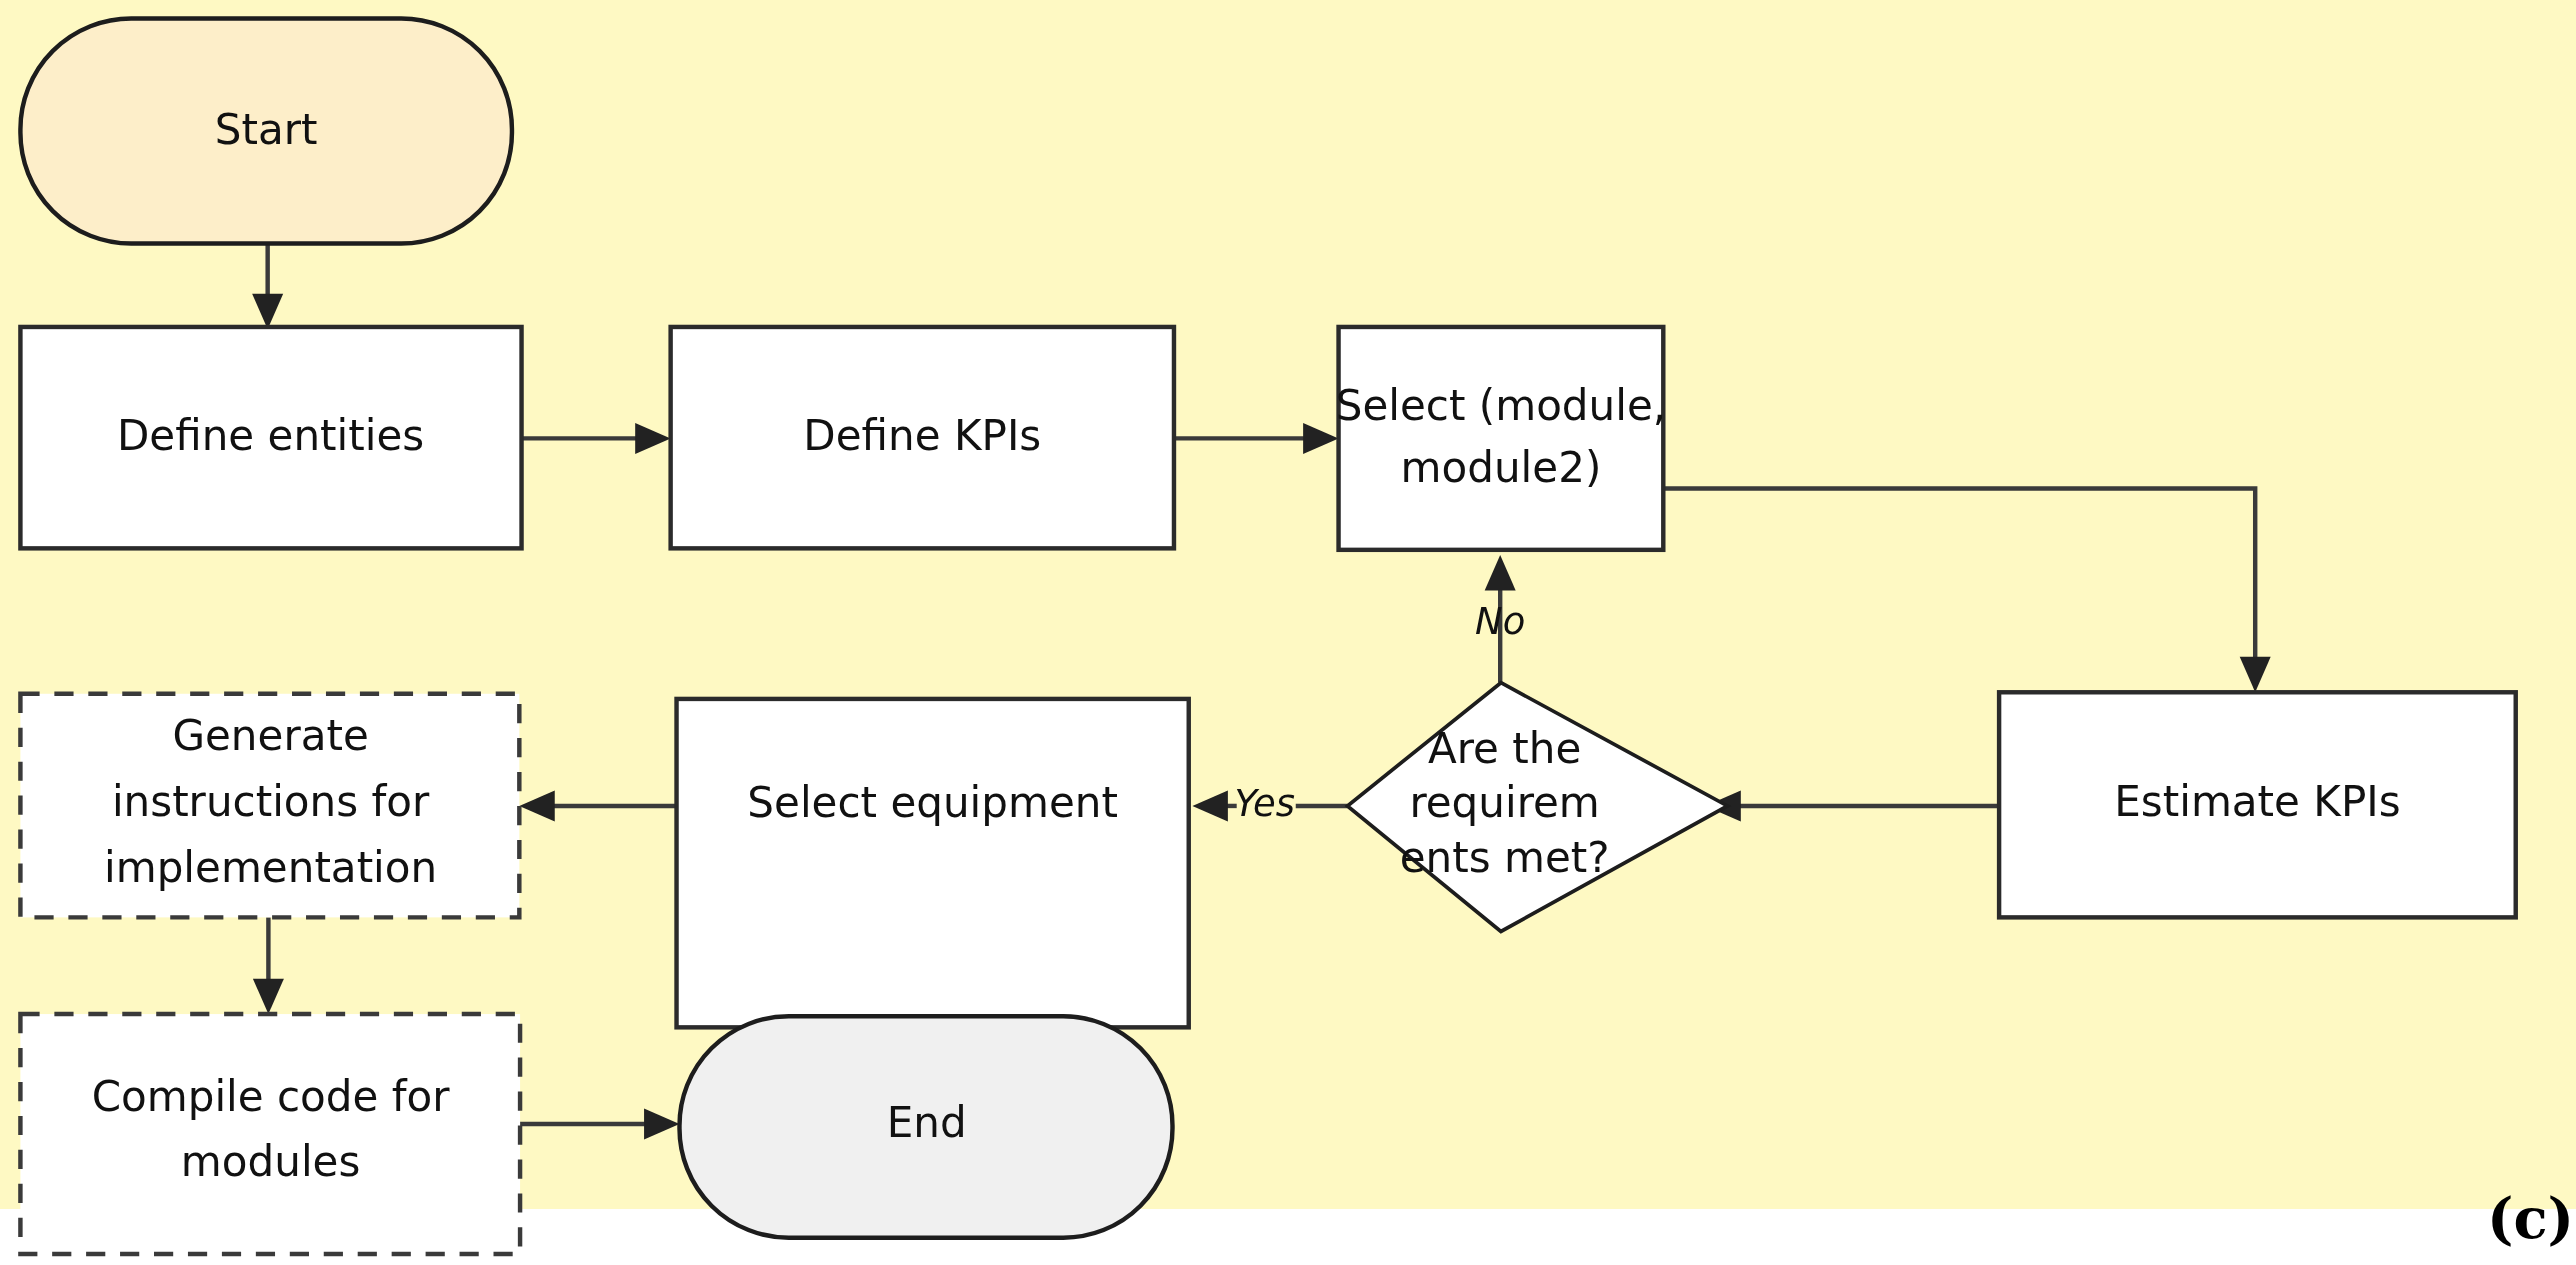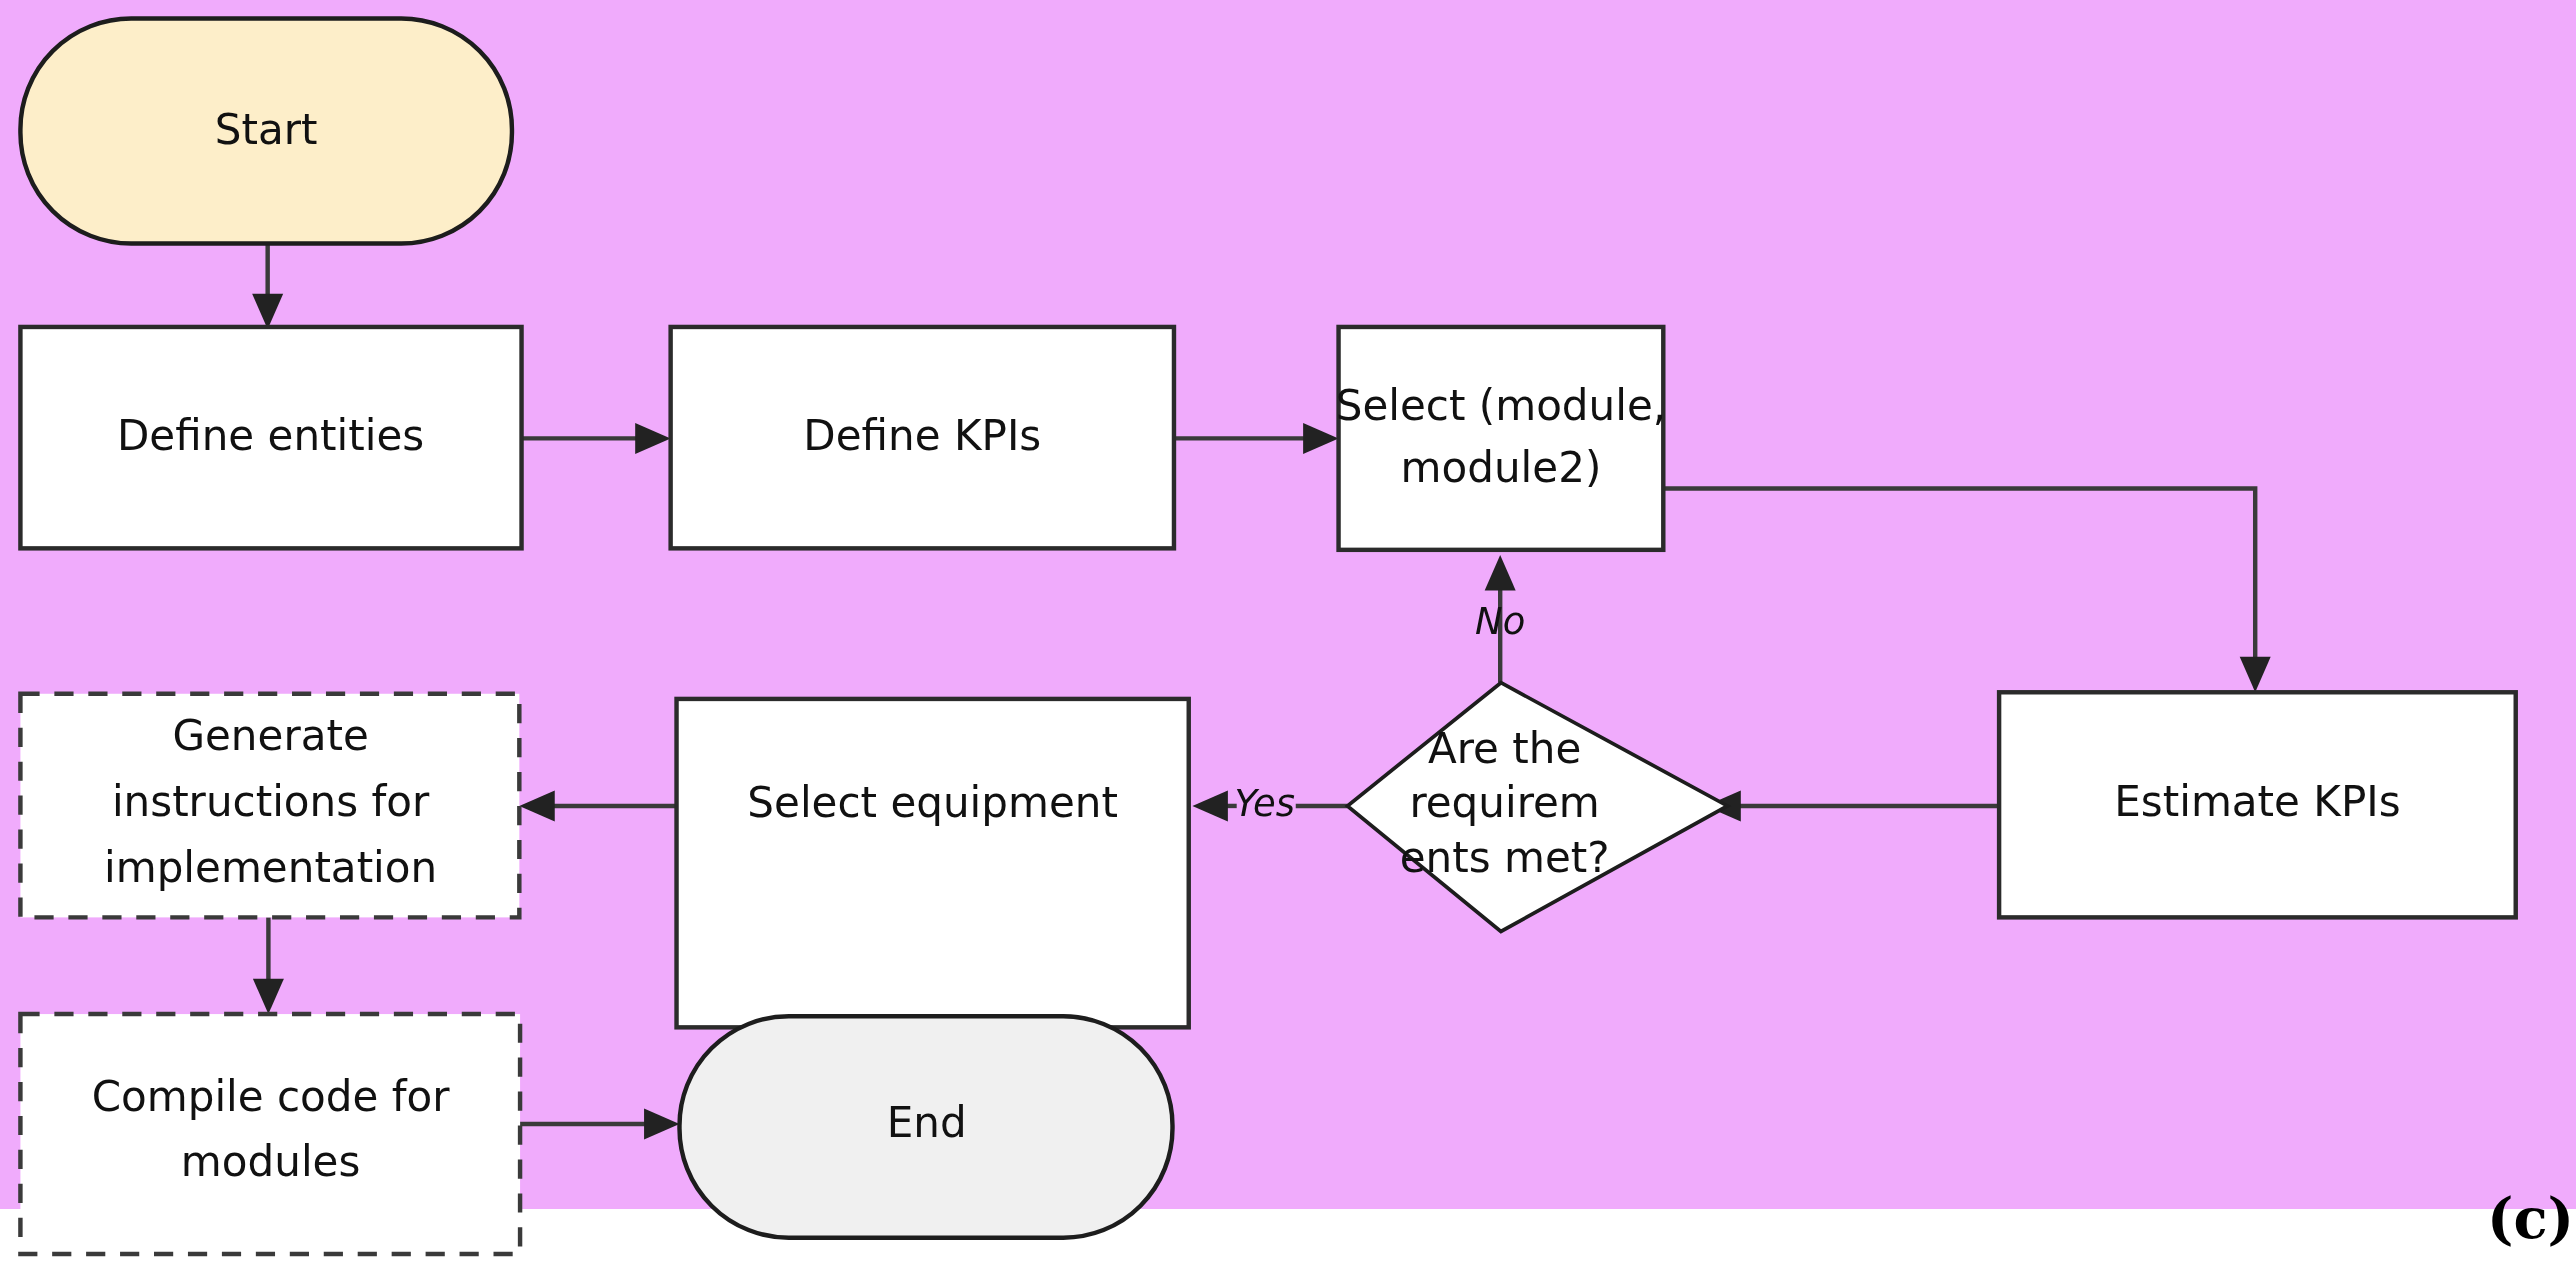--- a/index.html
+++ b/index.html
@@ -10,21 +10,21 @@
   body {
     width: 2576px;
     height: 1265px;
     font-family: "DejaVu Sans", sans-serif;
     overflow: hidden;
   }
   #flowchart-root {
     position: relative;
     width: 2576px;
     height: 1209px;
-    background: #f0abfc;
+    background: #fef9c3;
   }
   svg.diagram {
     display: block;
     width: 2576px;
     height: 1265px;
   }
   .node-text {
     font-family: "DejaVu Sans", sans-serif;
     font-size: 57px;
     fill: #111111;

